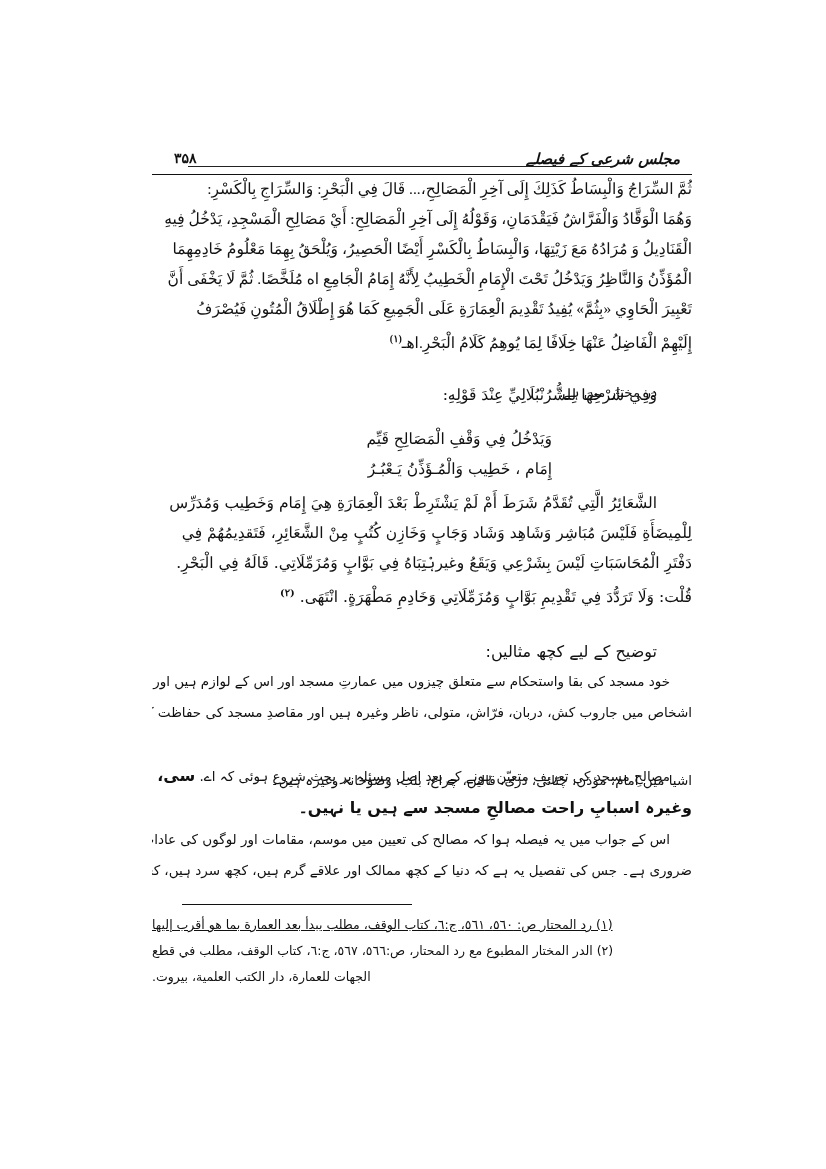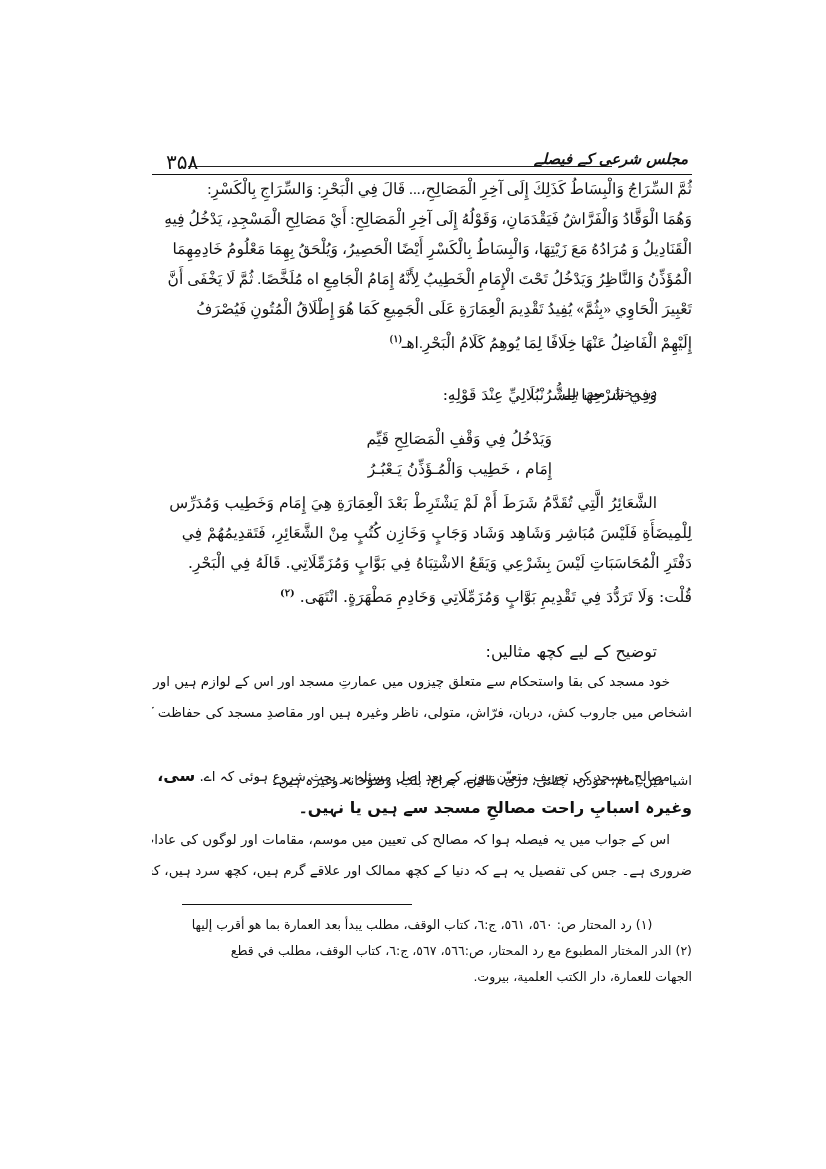--- a/index.html
+++ b/index.html
@@ -2,23 +2,23 @@
 <html><head>
 <meta charset="utf-8">
 <style>
   html, body { margin: 0; padding: 0; background: #ffffff; }
   body { width: 826px; height: 1169px; position: relative; overflow: hidden;
          font-family: "DejaVu Serif", serif; color: #111111; }
   .page { position: absolute; left: 152px; top: 0; width: 540px; height: 1169px; }
   .rtl { direction: rtl; unicode-bidi: embed; }
 
   .header { position: absolute; top: 150px; left: 0; width: 540px; height: 22px; }
-  .header-title { position: absolute; right: 4px; top: 0; font-size: 15px; font-style: italic; font-weight: bold; }
+  .header-title { position: absolute; right: 12px; top: 0; font-size: 15px; font-style: italic; font-weight: bold; }
   .header-line { position: absolute; left: 36px; right: 80px; top: 16px; border-top: 1px solid #222; }
-  .page-number { position: absolute; left: 14px; top: 0; font-size: 20px; font-weight: normal; }
+  .page-number { position: absolute; left: 22px; top: 0; font-size: 14px; font-weight: bold; }
   .header-rule { position: absolute; left: 0; right: 0; top: 24px; border-top: 1.5px solid #111; }
 
   .arabic { font-family: "DejaVu Serif", serif; font-size: 15.5px; line-height: 30px; text-align: justify; text-align-last: right; }
   .urdu { font-family: "DejaVu Sans", sans-serif; font-size: 13.5px; line-height: 31px; text-align: justify; text-align-last: right; }
   .block { position: absolute; left: 0; width: 540px; }
   .line { display: block; white-space: nowrap; overflow: hidden; }
   .ref { font-size: 10px; vertical-align: super; font-weight: bold; }
 
   .bold-urdu { font-weight: bold; font-size: 16px; }
 
@@ -50,21 +50,21 @@
   <div class="block arabic rtl" style="top:380px; padding-right:35px; width:505px;">وَفِي شَرْحِهَا لِلشُّرُنْبُلَالِيِّ عِنْدَ قَوْلِهِ:</div>
 
   <div class="block arabic rtl" style="top:424px; padding-right:140px; width:400px;">
     <span class="line" style="text-align:right;">وَيَدْخُلُ فِي وَقْفِ الْمَصَالِحِ قَيِّم</span>
     <span class="line" style="text-align:right;">إِمَام ، خَطِيب وَالْمُـؤَذِّنُ يَـعْبُـرُ</span>
   </div>
 
   <div class="block arabic rtl" style="top:488px;">
     <span class="line" style="padding-right:35px;">الشَّعَائِرُ الَّتِي تُقَدَّمُ شَرَطَ أَمْ لَمْ يَشْتَرِطْ بَعْدَ الْعِمَارَةِ هِيَ إِمَام وَخَطِيب وَمُدَرِّس</span>
     <span class="line">لِلْمِيضَأَةِ فَلَيْسَ مُبَاشِر وَشَاهِد وَشَاد وَجَابٍ وَخَازِن كُتُبٍ مِنْ الشَّعَائِرِ، فَتَقدِيمُهُمْ فِي</span>
-    <span class="line">دَفْتَرِ الْمُحَاسَبَاتِ لَيْسَ بِشَرْعِي وَيَقَعُ الاشْتِبَاهُ فِي بَوَّابٍ وَمُزَمِّلَاتِي. قَالَهُ فِي الْبَحْرِ.</span>
+    <span class="line">دَفْتَرِ الْمُحَاسَبَاتِ لَيْسَ بِشَرْعِي وَيَقَعُ وغیرہْتِبَاهُ فِي بَوَّابٍ وَمُزَمِّلَاتِي. قَالَهُ فِي الْبَحْرِ.</span>
     <span class="line" style="text-align:right;"><span>قُلْت: وَلَا تَرَدُّدَ فِي تَقْدِيمِ بَوَّابٍ وَمُزَمِّلَاتِي وَخَادِمِ مَطْهَرَةٍ. انْتَهَى.</span> <span class="ref">(۲)</span></span>
   </div>
 
   <div class="block urdu rtl" style="top:636px; padding-right:35px; width:505px; font-size:16px;">توضیح کے لیے کچھ مثالیں:</div>
 
   <div class="block urdu rtl" style="top:666px;">
     <span class="line" style="padding-right:22px;">خود مسجد کی بقا واستحکام سے متعلق چیزوں میں عمارتِ مسجد اور اس کے لوازم ہیں اور مصالح سے متعلق</span>
     <span class="line">اشخاص میں جاروب کش، دربان، فرّاش، متولی، ناظر وغیرہ ہیں اور مقاصدِ مسجد کی حفاظت کرنے والے اشخاص و</span>
     <span class="line" style="text-align:right;margin-top:37px;">اشیا میں امام، مؤذن، چٹائی، دری، قالین، چراغ، بلب، وضوخانہ وغیرہ ہیں۔</span>
   </div>
@@ -75,18 +75,18 @@
   </div>
 
   <div class="block urdu rtl" style="top:824px;">
     <span class="line" style="padding-right:22px;">اس کے جواب میں یہ فیصلہ ہوا کہ مصالح کی تعیین میں موسم، مقامات اور لوگوں کی عادات کا لحاظ کرنا</span>
     <span class="line" style="text-align:right;">ضروری ہے۔ جس کی تفصیل یہ ہے کہ دنیا کے کچھ ممالک اور علاقے گرم ہیں، کچھ سرد ہیں، کچھ معتدل ہیں۔</span>
   </div>
 
   <div class="foot-rule"></div>
 
   <div class="footnotes rtl">
-    <div class="line" style="text-align:center;">(۱) رد المحتار ص: ٥٦٠، ٥٦١، ج:٦، كتاب الوقف، مطلب يبدأ بعد العمارة بما هو أقرب إليها</div>
-    <div class="line" style="text-align:right;">(۲) الدر المختار المطبوع مع رد المحتار، ص:٥٦٦، ٥٦٧، ج:٦، كتاب الوقف، مطلب في قطع</div>
-    <div class="line" style="text-align:right; padding-right:0;">الجهات للعمارة، دار الكتب العلمية، بيروت.</div>
+    <div class="line" style="text-align:left;text-decoration:underline;">(۱) رد المحتار ص: ٥٦٠، ٥٦١، ج:٦، كتاب الوقف، مطلب يبدأ بعد العمارة بما هو أقرب إليها</div>
+    <div class="line" style="text-align:left;">(۲) الدر المختار المطبوع مع رد المحتار، ص:٥٦٦، ٥٦٧، ج:٦، كتاب الوقف، مطلب في قطع</div>
+    <div class="line" style="text-align:left; padding-right:0;">الجهات للعمارة، دار الكتب العلمية، بيروت.</div>
   </div>
 
 </div>
 
 </body></html>

